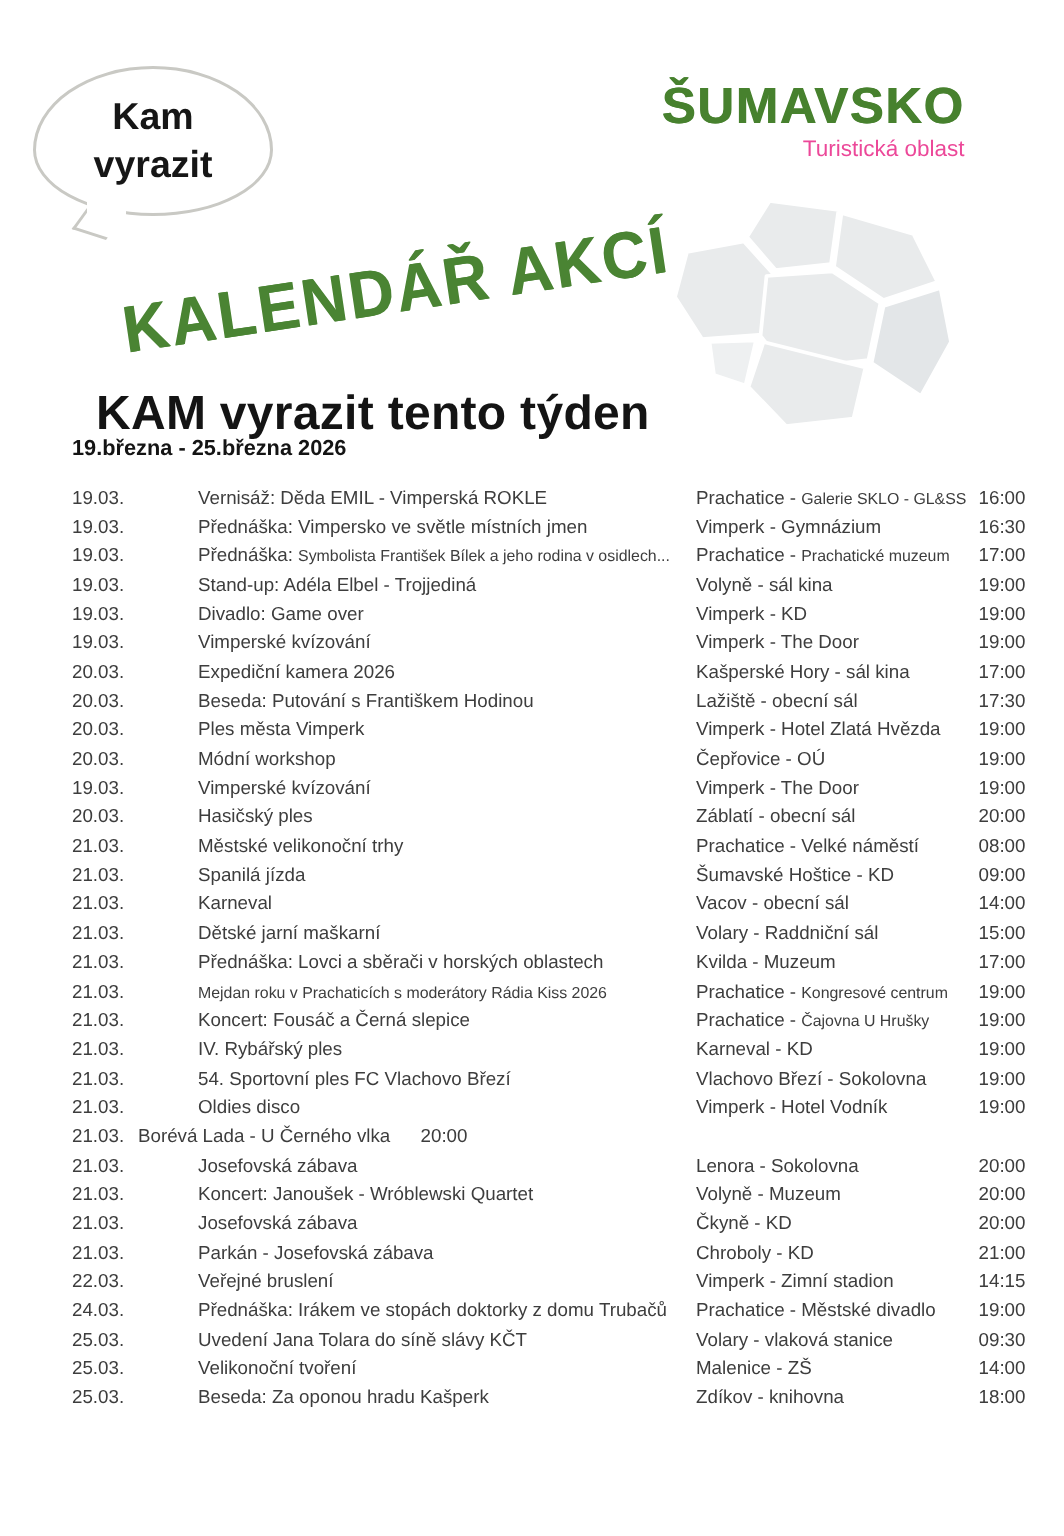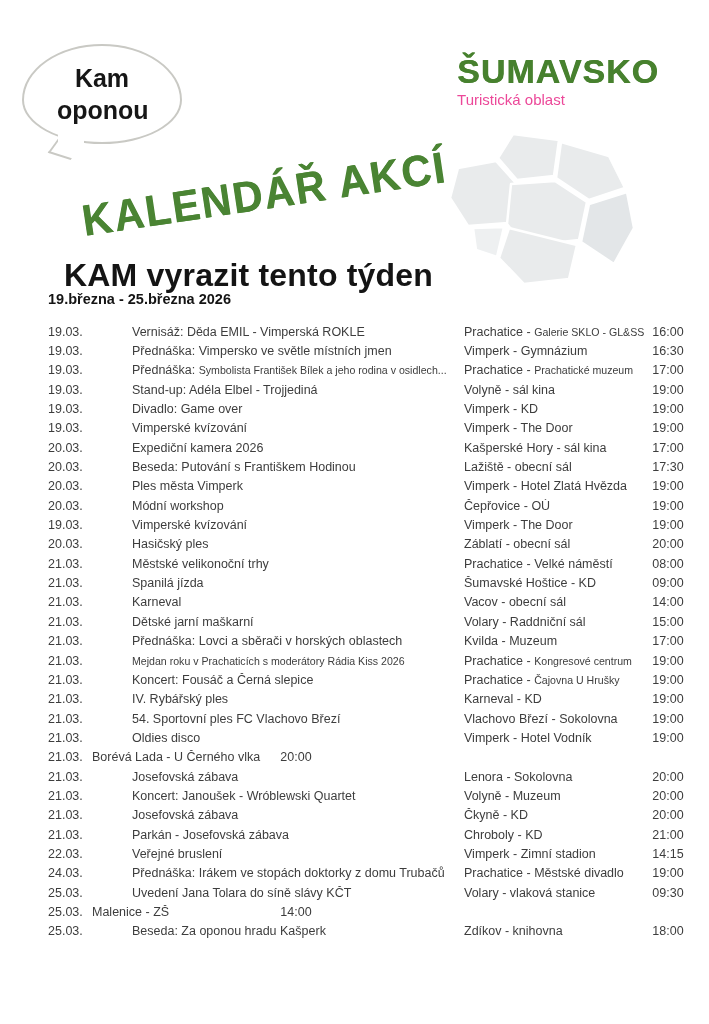--- a/index.html
+++ b/index.html
@@ -18,21 +18,21 @@
   .bubble-text{width:90px;}
   .bubble::before{
     content:"";position:absolute;left:30px;bottom:-16px;width:22px;height:20px;
     background:#fff;border-left:2px solid #c9c9c4;border-bottom:2px solid #c9c9c4;
     transform:rotate(18deg) skewX(-18deg);
   }
   .bubble::after{ 
     content:"";position:absolute;left:34px;bottom:-2px;width:26px;height:10px;background:#fff;
   }
   
-  .logo{position:absolute;right:50px;top:54px;text-align:left;z-index:2;}
+  .logo{position:absolute;right:66px;top:54px;text-align:right;z-index:2;}
   .logo-name{
     font-size:34px;font-weight:800;letter-spacing:1px;color:#47812e;
     line-height:1.05;text-shadow:0.5px 0 #47812e;
   }
   .logo-sub{font-size:15px;color:#ec4899;margin-top:1px;font-weight:500;}
   
   .region-map{position:absolute;left:428px;top:128px;z-index:1;}
   
   .big-title{
     position:absolute;left:86px;top:196px;z-index:2;
@@ -49,21 +49,21 @@
   .cell-date{width:44px;flex:none;}
   .cell-title{width:332px;flex:none;overflow:hidden;margin-left:40px;}
   .cell-loc{width:184px;flex:none;overflow:hidden;}
   .cell-time{width:40px;flex:none;text-align:center;}
   .small{font-size:10.6px;}
 </style>
 </head>
 <body>
 
 <div class="bubble">
-  <div class="bubble-text">Kam oponou</div>
+  <div class="bubble-text">Kam vyrazit</div>
 </div>
 
 <div class="logo">
   <div class="logo-name">ŠUMAVSKO</div>
   <div class="logo-sub">Turistická oblast</div>
 </div>
 
 <svg class="region-map" width="215" height="165" viewBox="0 0 215 165">
   <g fill="#e9ebec" stroke="#ffffff" stroke-width="2.5" stroke-linejoin="round">
     <path d="M85,6 L131,12 L126,48 L89,52 L70,30 Z"></path>
@@ -256,20 +256,21 @@
       <span class="cell-time">19:00</span>
     </div>
     <div class="row">
       <span class="cell-date">25.03.</span>
       <span class="cell-title">Uvedení Jana Tolara do síně slávy KČT</span>
       <span class="cell-loc">Volary - vlaková stanice</span>
       <span class="cell-time">09:30</span>
     </div>
     <div class="row">
       <span class="cell-date">25.03.</span>
+      <span class="cell-title">Velikonoční tvoření</span>
       <span class="cell-loc">Malenice - ZŠ</span>
       <span class="cell-time">14:00</span>
     </div>
     <div class="row">
       <span class="cell-date">25.03.</span>
       <span class="cell-title">Beseda: Za oponou hradu Kašperk</span>
       <span class="cell-loc">Zdíkov - knihovna</span>
       <span class="cell-time">18:00</span>
     </div>
   </div>

